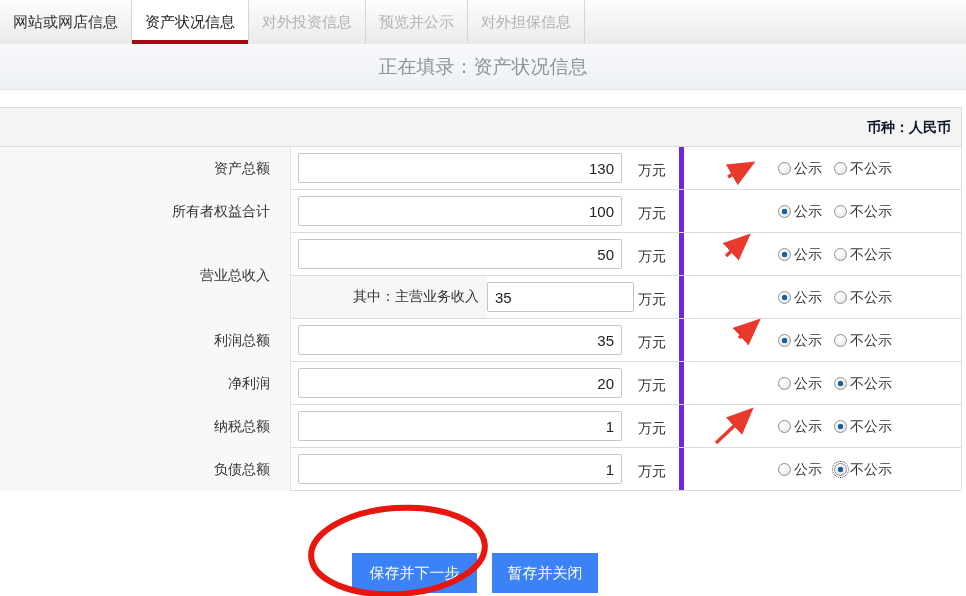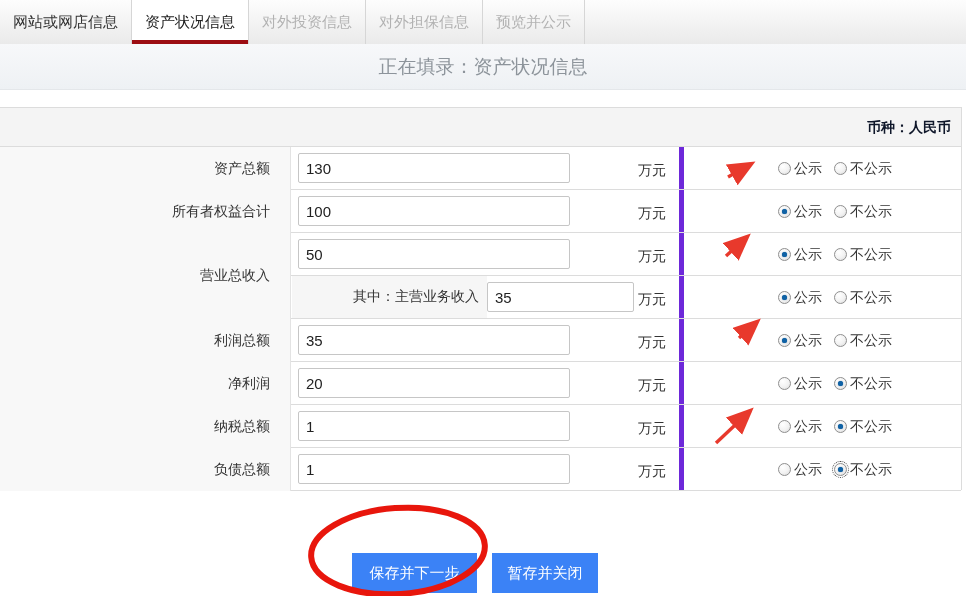--- a/index.html
+++ b/index.html
@@ -37,21 +37,21 @@
                 background:#f8f8f8; border-right:1px solid #e3e3e3;
                 display:flex; align-items:center; justify-content:flex-end;
                 padding-right:20px; font-size:14px; color:#333; z-index:2; }
   .label-cell.span2 { height:86px; }
   .sub-label-cell { position:absolute; left:292px; top:0; width:195px; height:42px;
                     background:#f6f6f6; display:flex; align-items:center; justify-content:flex-end;
                     padding-right:8px; font-size:14px; color:#333; }
   .txt-input { position:absolute; top:6px; height:30px; border:1px solid #c6c6c6; border-radius:2px;
                background:#fff; font-family:"Liberation Sans","DejaVu Sans",sans-serif;
                font-size:15px; color:#222; padding:0 7px; outline:none; }
-  .txt-input.main { left:298px; width:272px; }
+  .txt-input.main { left:298px; width:324px;text-align:right; }
   .txt-input.sub  { left:487px; width:147px; }
   .unit { position:absolute; left:638px; top:0; height:43px; line-height:46px; font-size:14px; color:#333; }
 
   .radio-cell { position:absolute; left:679px; top:0; width:282px; height:100%;
                 border-left:5px solid #6d28d9; display:flex; align-items:center;
                 padding-left:94px; font-size:14px; color:#333; }
   .radio { position:relative; width:13px; height:13px; border-radius:50%;
            border:1px solid #8f8f8f; background:radial-gradient(circle at 35% 30%, #ffffff 0%, #f2f2f2 55%, #d8d8d8 100%);
            display:inline-block; flex:0 0 auto; cursor:pointer; }
   .radio.checked::after { content:""; position:absolute; left:3px; top:3px; width:5px; height:5px;
@@ -71,22 +71,22 @@
 </style>
 </head>
 <body>
 
 <div id="page">
 
   <div class="tabbar">
     <div class="tab">网站或网店信息</div>
     <div class="tab active">资产状况信息</div>
     <div class="tab disabled">对外投资信息</div>
+    <div class="tab disabled">预览并公示</div>
     <div class="tab disabled">对外担保信息</div>
-    <div class="tab disabled">预览并公示</div>
   </div>
 
   <div class="subtitlebar">
     <span>正在填录：资产状况信息</span>
   </div>
 
   <div class="asset-table">
     <div class="thead">币种：人民币</div>
 
     <div class="row" style="top:39px;">

